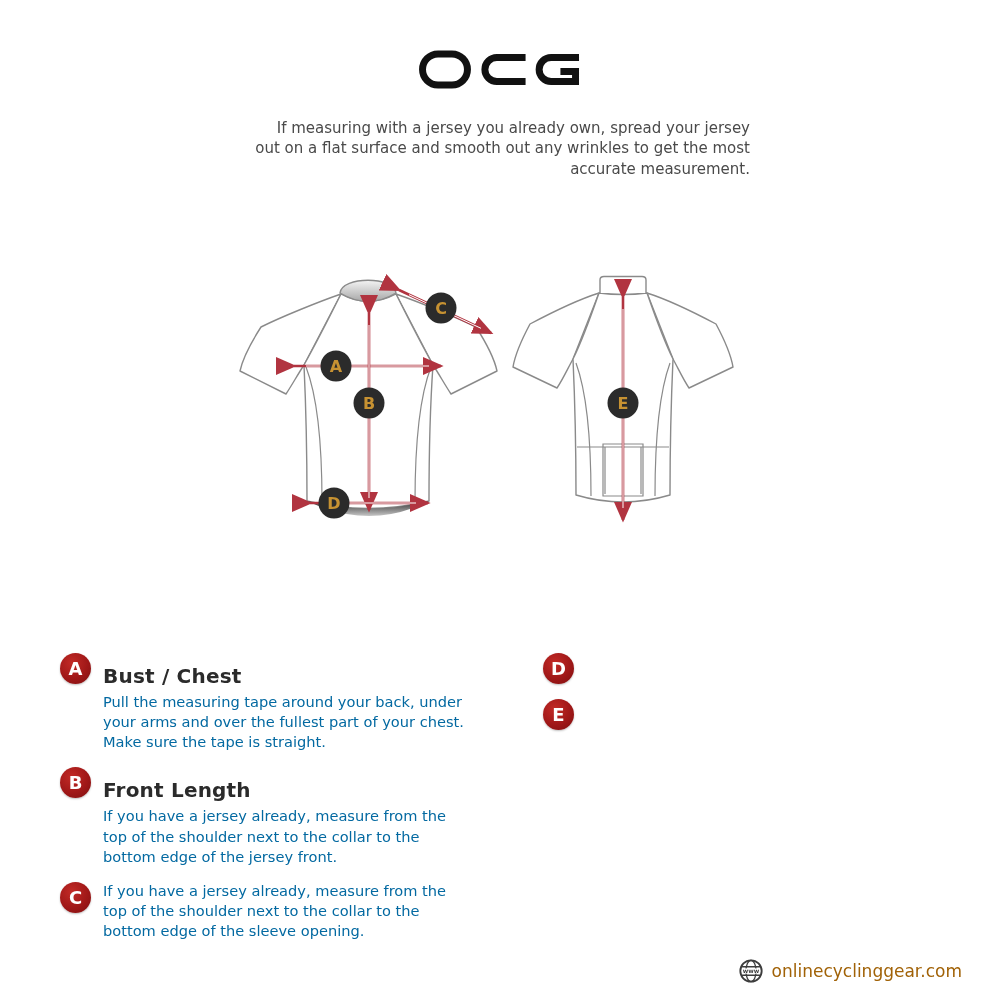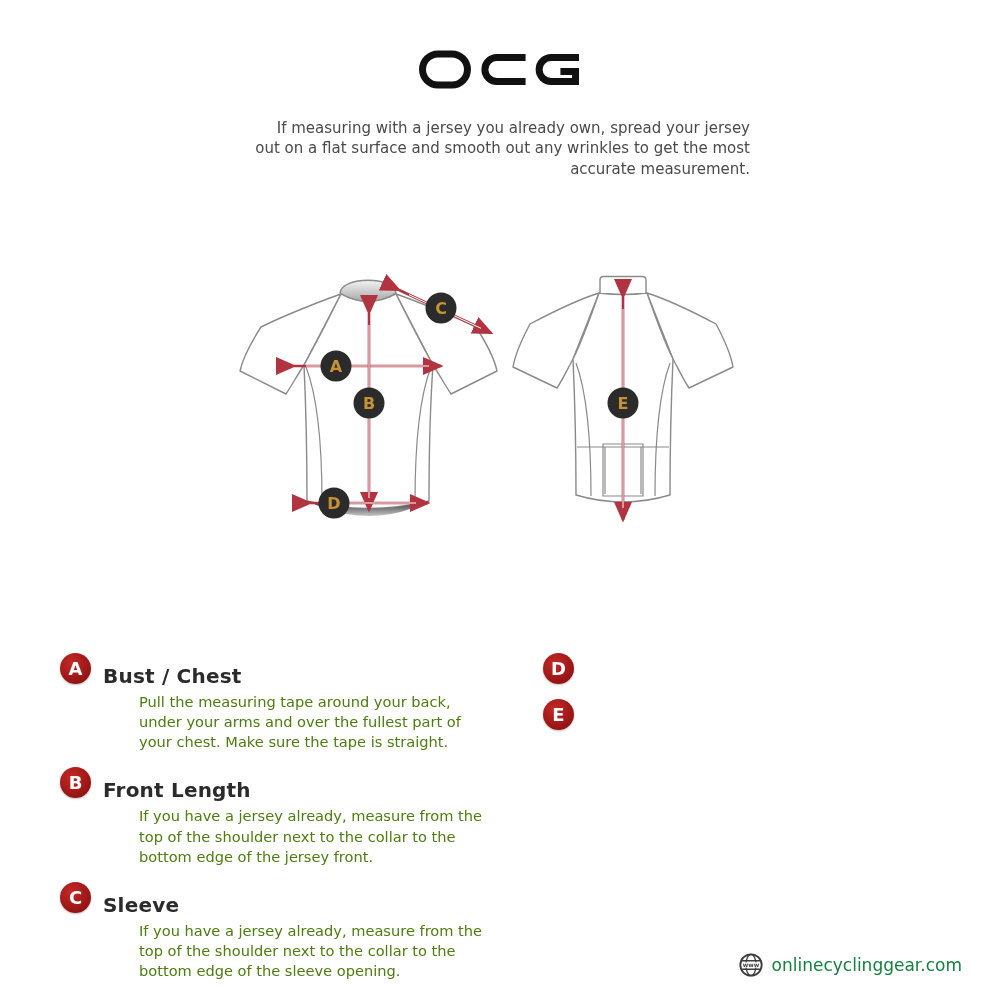--- a/index.html
+++ b/index.html
@@ -30,27 +30,27 @@
     color:#ffffff; font-weight:bold; font-size:18px;
     display:flex; align-items:center; justify-content:center;
     margin-right:12px; margin-top:1px;
     box-shadow:0 1px 2px rgba(0,0,0,0.25);
   }
   .legend-text h3 {
     font-size:20px; font-weight:bold; color:#2b2b2b; letter-spacing:0.2px;
     margin:12px 0 4px 0;
   }
   .legend-text p {
-    font-size:14.6px; color:#4d7c0f; line-height:1.38; max-width:362px;margin-left:36px;
+    font-size:14.6px; color:#0369a1; line-height:1.38; max-width:362px;
   }
 
   .footer {
-    position:absolute; right:38px; bottom:22px;
+    position:absolute; right:38px; bottom:16px;
     display:flex; align-items:center; gap:8px;
-    font-size:17px; color:#15803d;justify-content:center;
+    font-size:17px; color:#a16207;justify-content:center;
   }
   .footer svg { width:26px; height:26px; }
 </style>
 </head>
 <body>
 
 <div class="logo-wrap" aria-label="OCG">
   <svg viewBox="0 0 222 60">
 
     <rect x="11" y="10" width="58" height="40" rx="20" fill="none" stroke="#111111" stroke-width="9"></rect>
@@ -172,21 +172,20 @@
     <div class="badge">B</div>
     <div class="legend-text">
       <h3>Front Length</h3>
       <p>If you have a jersey already, measure from the top of the shoulder next to the collar to the bottom edge of the jersey front.</p>
     </div>
   </div>
 
   <div class="legend-item">
     <div class="badge">C</div>
     <div class="legend-text">
-      <h3>Sleeve</h3>
       <p>If you have a jersey already, measure from the top of the shoulder next to the collar to the bottom edge of the sleeve opening.</p>
     </div>
   </div>
 
 </div>
 
 <div class="legend-col right">
 
   <div class="legend-item">
     <div class="badge">D</div>

